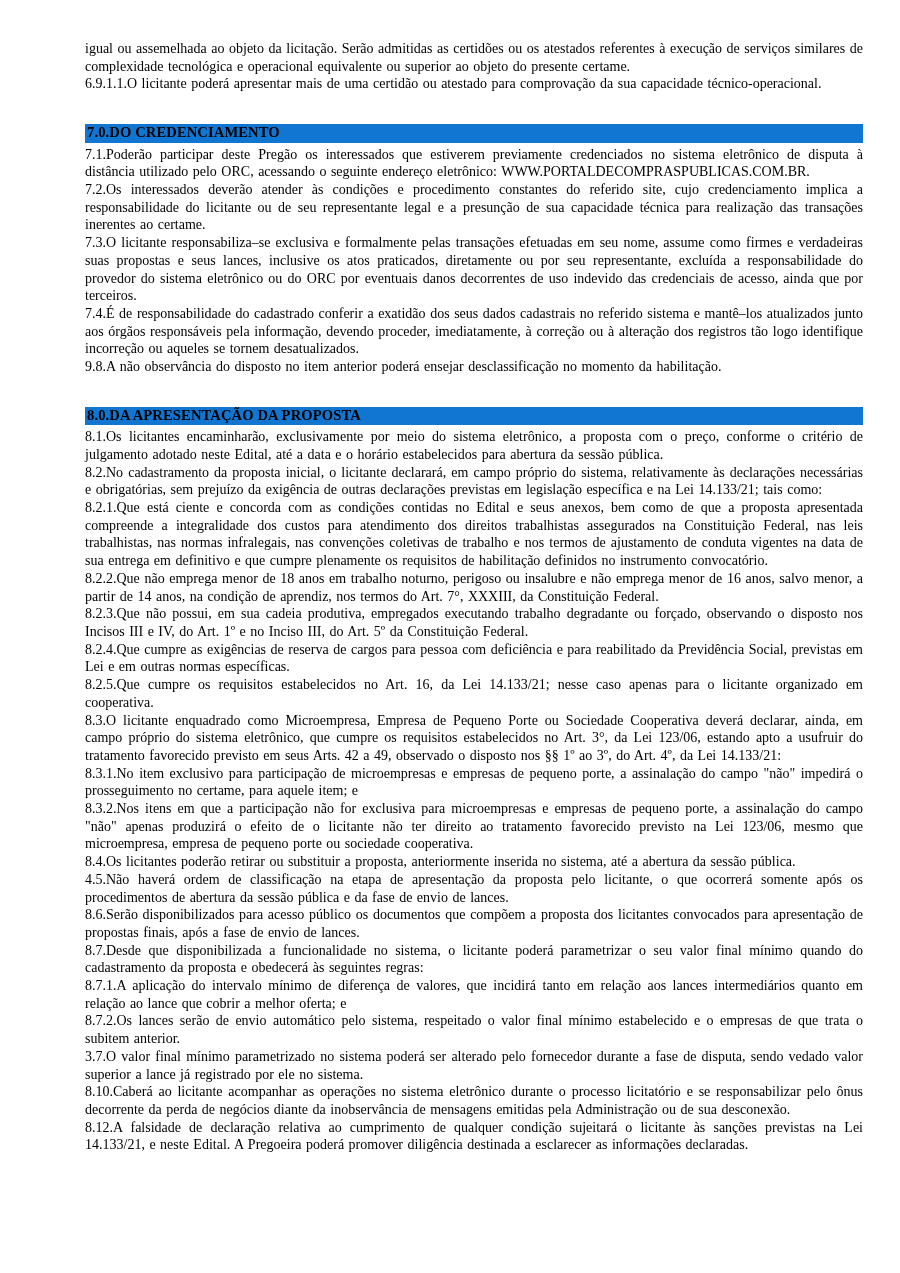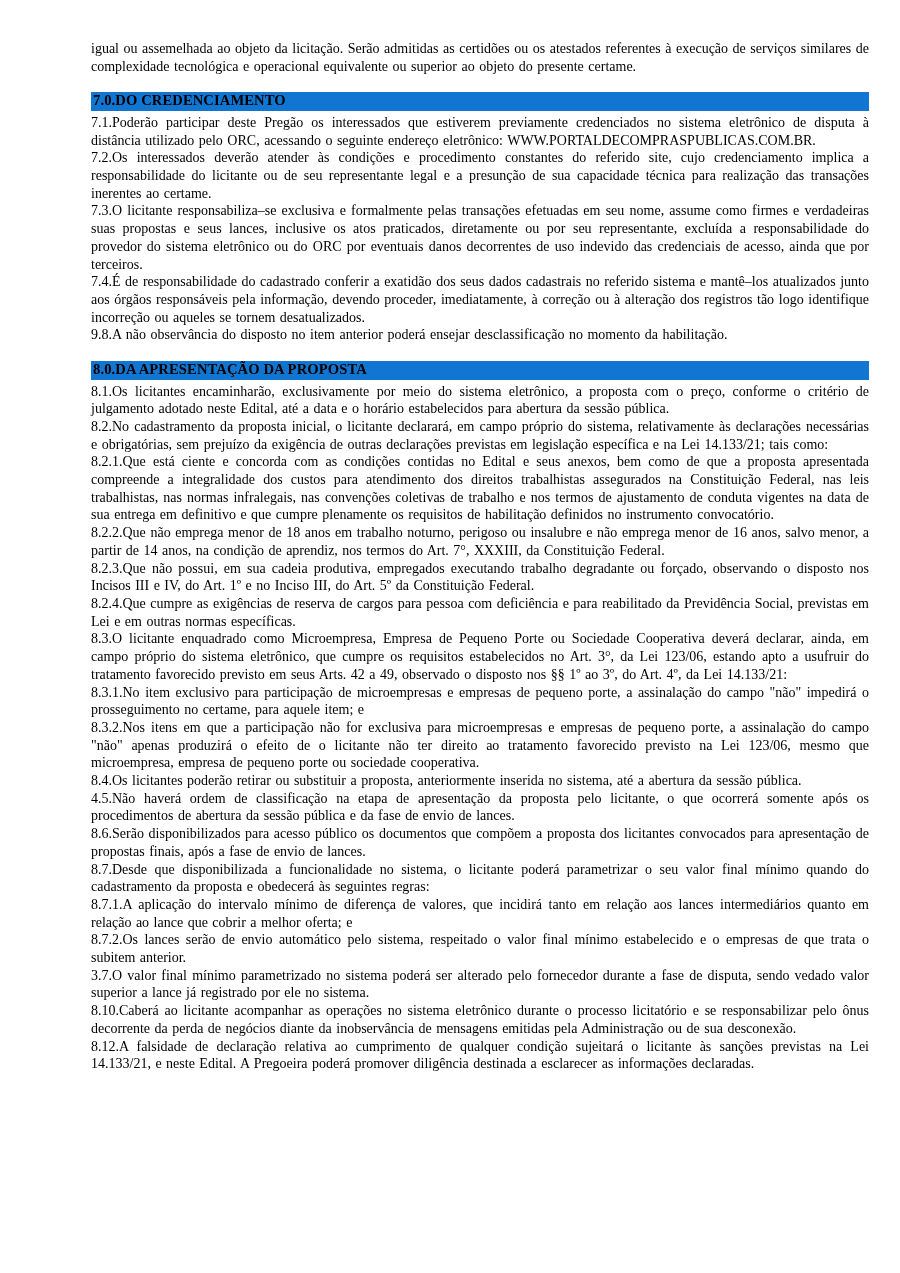--- a/index.html
+++ b/index.html
@@ -16,64 +16,66 @@
   }
   body {
     width: 900px;
     height: 1273px;
     position: relative;
     font-family: "Liberation Serif", serif;
     color: var(--text-color);
   }
   .page {
     position: absolute;
-    left: 91px;
+    left: 85px;
     top: 40px;
     width: 778px;
   }
   .para {
     margin: 0;
     font-size: 14px;
     line-height: 17.7px;
     text-align: justify;
     word-spacing: 1px;
   }
   .section-header {
-    margin-top: 17px;
+    margin-top: 31px;
     margin-bottom: 3px;
     background: var(--header-bg);
     color: var(--header-text);
     font-weight: 700;
     font-size: 14.6px;
     line-height: 17.5px;
     padding: 0 3px 1px 2px;
     letter-spacing: 0.1px;
   }
 </style>
 </head>
 <body>
 
 <div class="page">
 
   <p class="para">igual ou assemelhada ao objeto da licitação. Serão admitidas as certidões ou os atestados referentes à execução de serviços similares de complexidade tecnológica e operacional equivalente ou superior ao objeto do presente certame.</p>
+  <p class="para">6.9.1.1.O licitante poderá apresentar mais de uma certidão ou atestado para comprovação da sua capacidade técnico-operacional.</p>
 
   <div class="section-header">7.0.DO CREDENCIAMENTO</div>
   <p class="para">7.1.Poderão participar deste Pregão os interessados que estiverem previamente credenciados no sistema eletrônico de disputa à distância utilizado pelo ORC, acessando o seguinte endereço eletrônico: WWW.PORTALDECOMPRASPUBLICAS.COM.BR.</p>
   <p class="para">7.2.Os interessados deverão atender às condições e procedimento constantes do referido site, cujo credenciamento implica a responsabilidade do licitante ou de seu representante legal e a presunção de sua capacidade técnica para realização das transações inerentes ao certame.</p>
   <p class="para">7.3.O licitante responsabiliza–se exclusiva e formalmente pelas transações efetuadas em seu nome, assume como firmes e verdadeiras suas propostas e seus lances, inclusive os atos praticados, diretamente ou por seu representante, excluída a responsabilidade do provedor do sistema eletrônico ou do ORC por eventuais danos decorrentes de uso indevido das credenciais de acesso, ainda que por terceiros.</p>
   <p class="para">7.4.É de responsabilidade do cadastrado conferir a exatidão dos seus dados cadastrais no referido sistema e mantê–los atualizados junto aos órgãos responsáveis pela informação, devendo proceder, imediatamente, à correção ou à alteração dos registros tão logo identifique incorreção ou aqueles se tornem desatualizados.</p>
   <p class="para">9.8.A não observância do disposto no item anterior poderá ensejar desclassificação no momento da habilitação.</p>
 
   <div class="section-header">8.0.DA APRESENTAÇÃO DA PROPOSTA</div>
   <p class="para">8.1.Os licitantes encaminharão, exclusivamente por meio do sistema eletrônico, a proposta com o preço, conforme o critério de julgamento adotado neste Edital, até a data e o horário estabelecidos para abertura da sessão pública.</p>
   <p class="para">8.2.No cadastramento da proposta inicial, o licitante declarará, em campo próprio do sistema, relativamente às declarações necessárias e obrigatórias, sem prejuízo da exigência de outras declarações previstas em legislação específica e na Lei 14.133/21; tais como:</p>
   <p class="para">8.2.1.Que está ciente e concorda com as condições contidas no Edital e seus anexos, bem como de que a proposta apresentada compreende a integralidade dos custos para atendimento dos direitos trabalhistas assegurados na Constituição Federal, nas leis trabalhistas, nas normas infralegais, nas convenções coletivas de trabalho e nos termos de ajustamento de conduta vigentes na data de sua entrega em definitivo e que cumpre plenamente os requisitos de habilitação definidos no instrumento convocatório.</p>
   <p class="para">8.2.2.Que não emprega menor de 18 anos em trabalho noturno, perigoso ou insalubre e não emprega menor de 16 anos, salvo menor, a partir de 14 anos, na condição de aprendiz, nos termos do Art. 7°, XXXIII, da Constituição Federal.</p>
   <p class="para">8.2.3.Que não possui, em sua cadeia produtiva, empregados executando trabalho degradante ou forçado, observando o disposto nos Incisos III e IV, do Art. 1º e no Inciso III, do Art. 5º da Constituição Federal.</p>
   <p class="para">8.2.4.Que cumpre as exigências de reserva de cargos para pessoa com deficiência e para reabilitado da Previdência Social, previstas em Lei e em outras normas específicas.</p>
+  <p class="para">8.2.5.Que cumpre os requisitos estabelecidos no Art. 16, da Lei 14.133/21; nesse caso apenas para o licitante organizado em cooperativa.</p>
   <p class="para">8.3.O licitante enquadrado como Microempresa, Empresa de Pequeno Porte ou Sociedade Cooperativa deverá declarar, ainda, em campo próprio do sistema eletrônico, que cumpre os requisitos estabelecidos no Art. 3°, da Lei 123/06, estando apto a usufruir do tratamento favorecido previsto em seus Arts. 42 a 49, observado o disposto nos §§ 1º ao 3º, do Art. 4º, da Lei 14.133/21:</p>
   <p class="para">8.3.1.No item exclusivo para participação de microempresas e empresas de pequeno porte, a assinalação do campo "não" impedirá o prosseguimento no certame, para aquele item; e</p>
   <p class="para">8.3.2.Nos itens em que a participação não for exclusiva para microempresas e empresas de pequeno porte, a assinalação do campo "não" apenas produzirá o efeito de o licitante não ter direito ao tratamento favorecido previsto na Lei 123/06, mesmo que microempresa, empresa de pequeno porte ou sociedade cooperativa.</p>
   <p class="para">8.4.Os licitantes poderão retirar ou substituir a proposta, anteriormente inserida no sistema, até a abertura da sessão pública.</p>
   <p class="para">4.5.Não haverá ordem de classificação na etapa de apresentação da proposta pelo licitante, o que ocorrerá somente após os procedimentos de abertura da sessão pública e da fase de envio de lances.</p>
   <p class="para">8.6.Serão disponibilizados para acesso público os documentos que compõem a proposta dos licitantes convocados para apresentação de propostas finais, após a fase de envio de lances.</p>
   <p class="para">8.7.Desde que disponibilizada a funcionalidade no sistema, o licitante poderá parametrizar o seu valor final mínimo quando do cadastramento da proposta e obedecerá às seguintes regras:</p>
   <p class="para">8.7.1.A aplicação do intervalo mínimo de diferença de valores, que incidirá tanto em relação aos lances intermediários quanto em relação ao lance que cobrir a melhor oferta; e</p>
   <p class="para">8.7.2.Os lances serão de envio automático pelo sistema, respeitado o valor final mínimo estabelecido e o empresas de que trata o subitem anterior.</p>
   <p class="para">3.7.O valor final mínimo parametrizado no sistema poderá ser alterado pelo fornecedor durante a fase de disputa, sendo vedado valor superior a lance já registrado por ele no sistema.</p>

